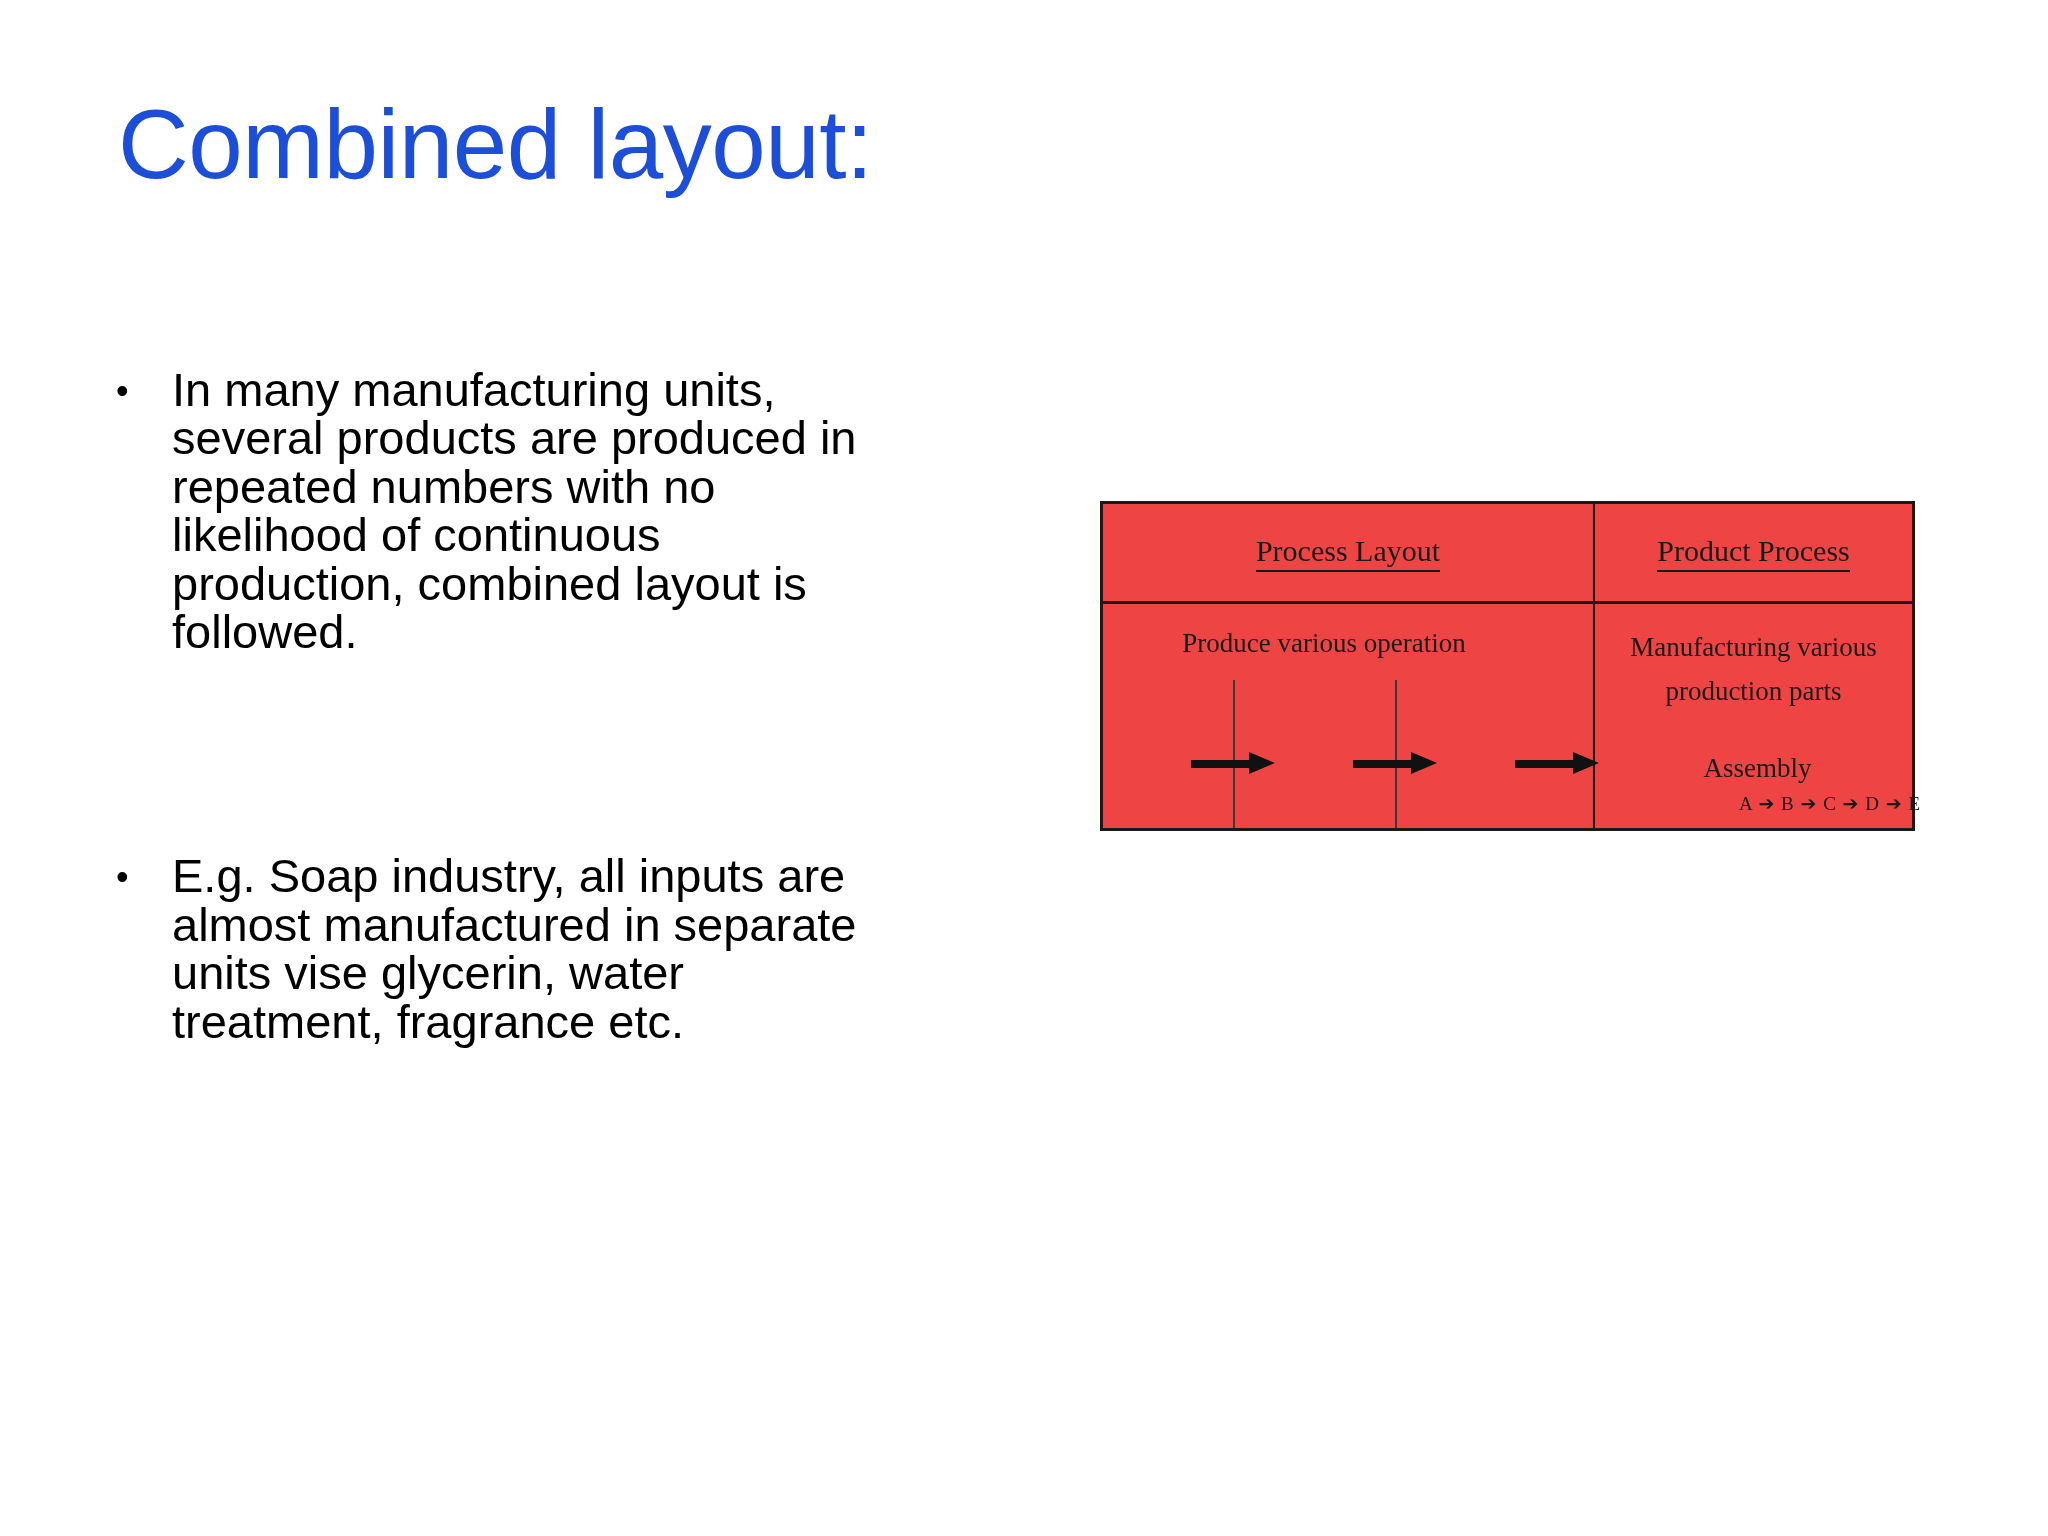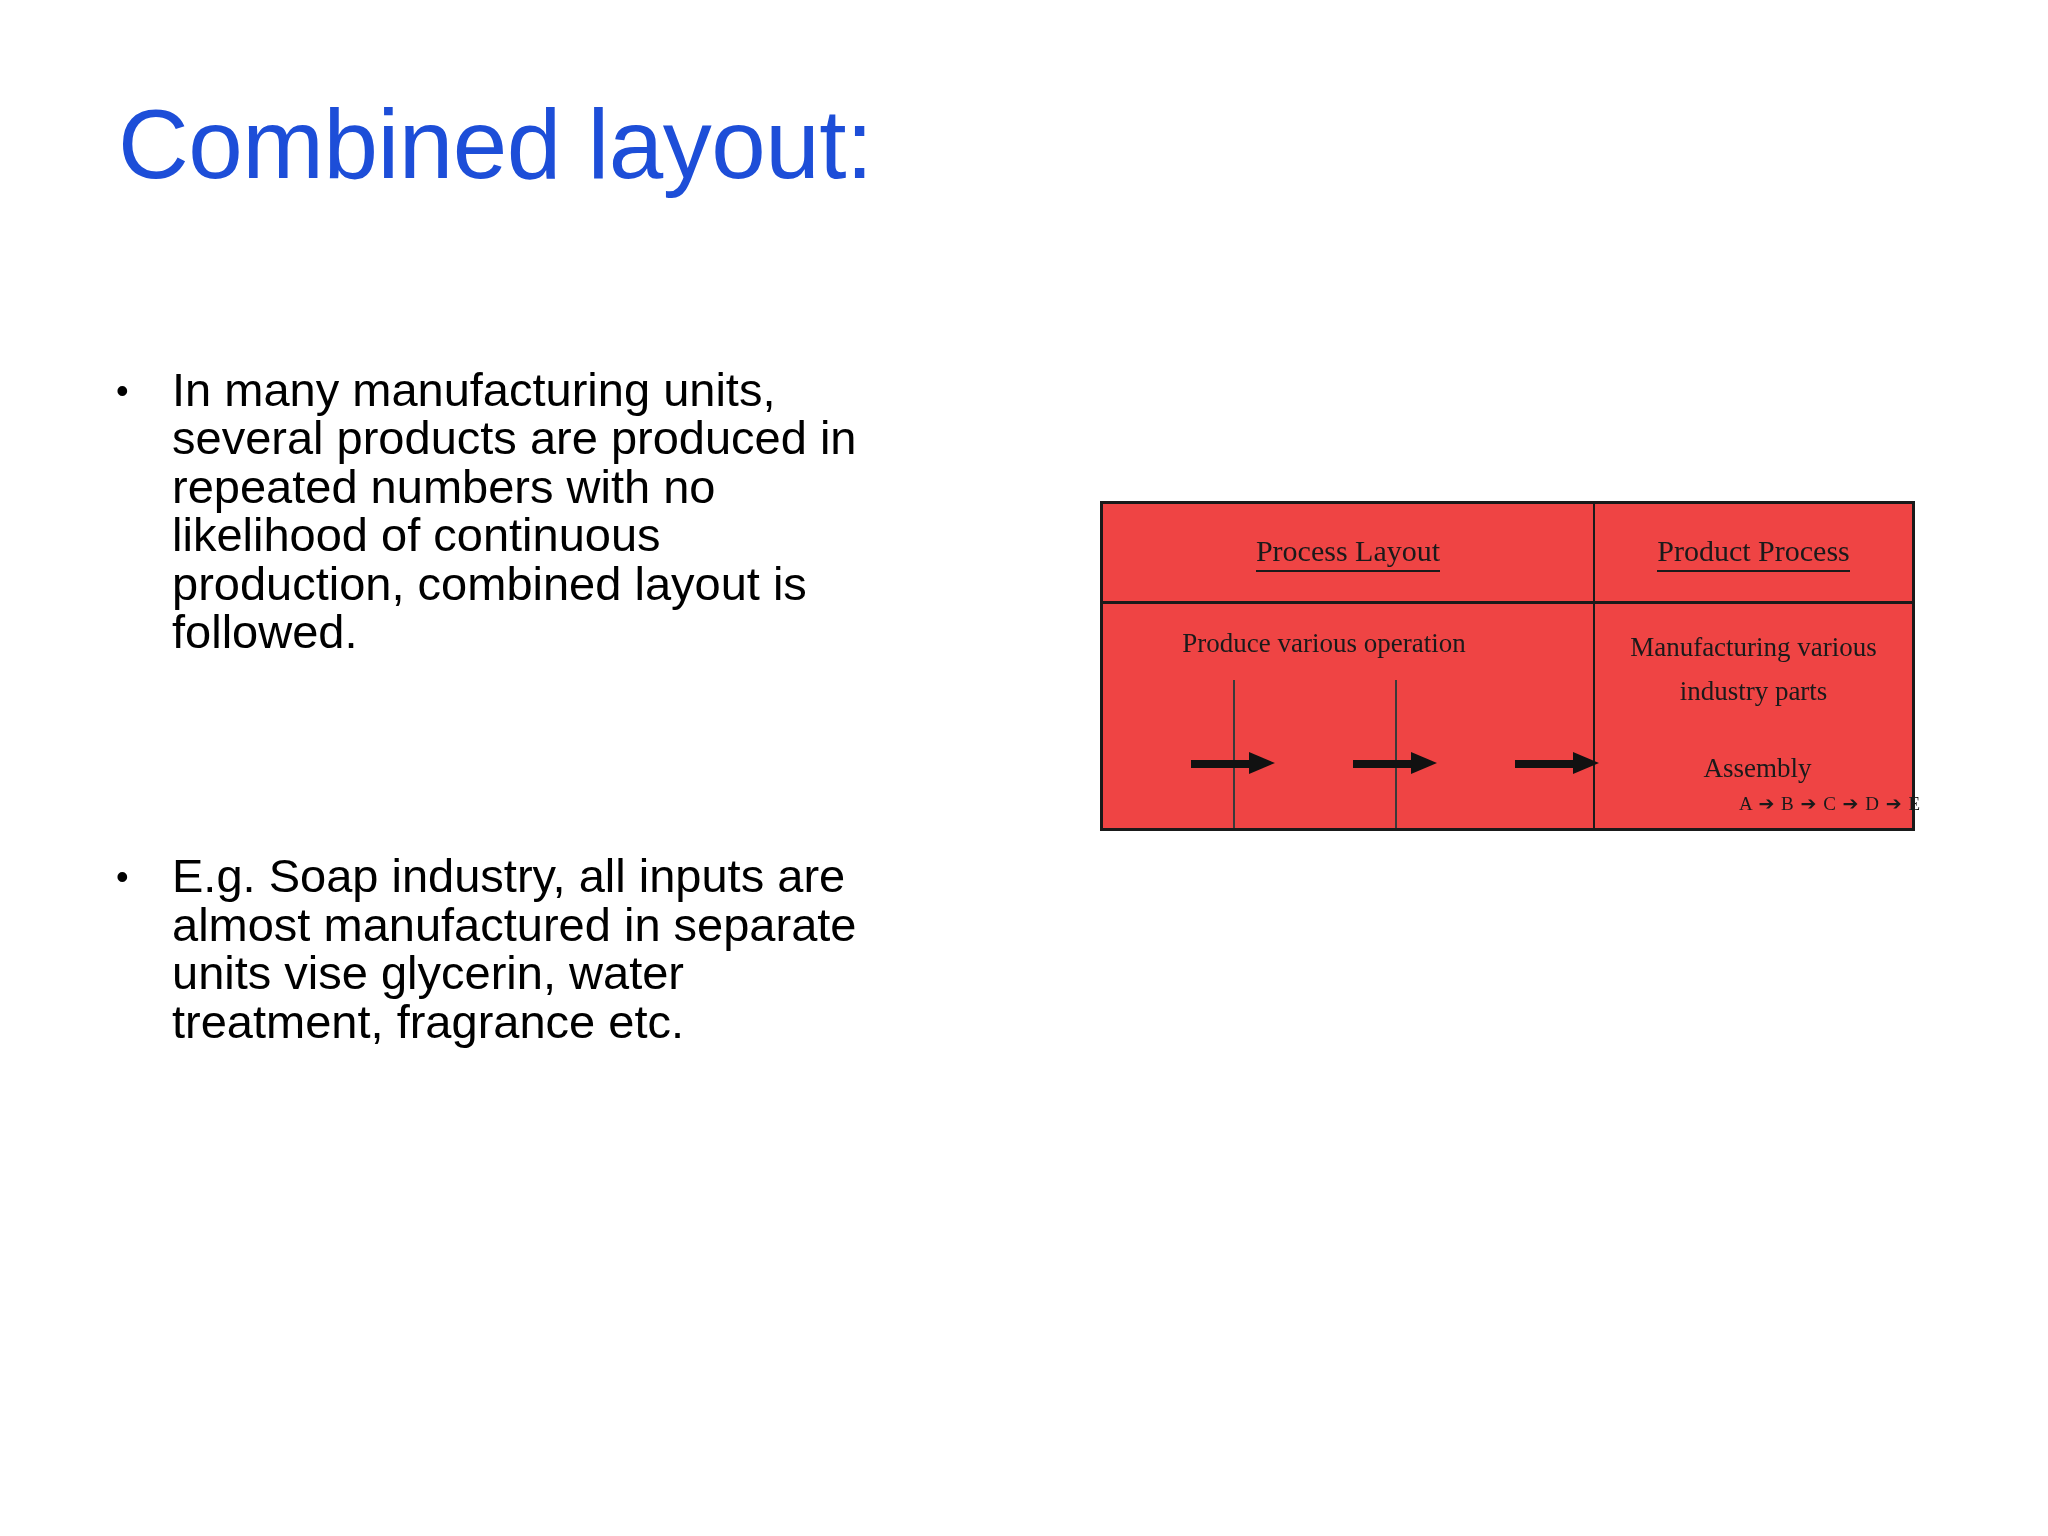--- a/index.html
+++ b/index.html
@@ -278,21 +278,21 @@
             <span class="head"></span>
         </div>
 
 
       </div>
 
       <div class="diagram-body-cell right">
 
         <div class="product-caption">
           <div>Manufacturing various</div>
-          <div>industry parts</div>
+          <div>production parts</div>
         </div>
 
         <div class="assembly-label">Assembly</div>
 
         <div class="assembly-chain">A ➔ B ➔ C ➔ D ➔ E</div>
 
       </div>
 
     </div>
   </div>

